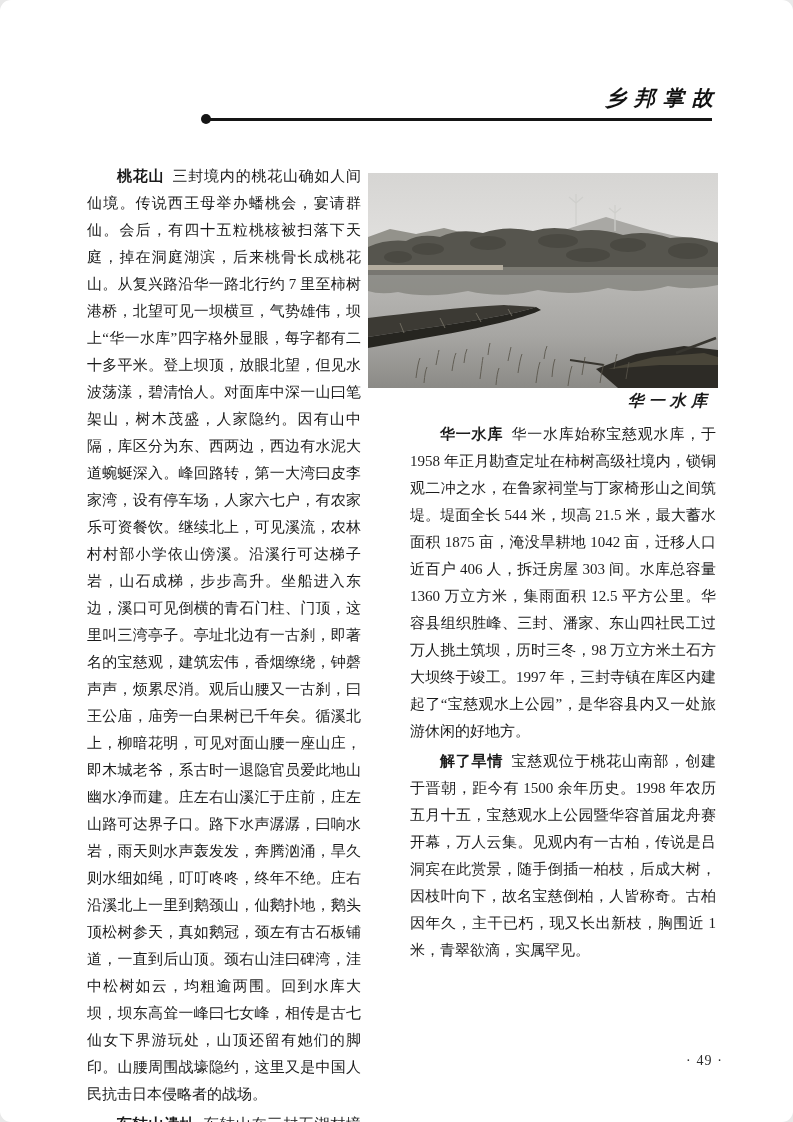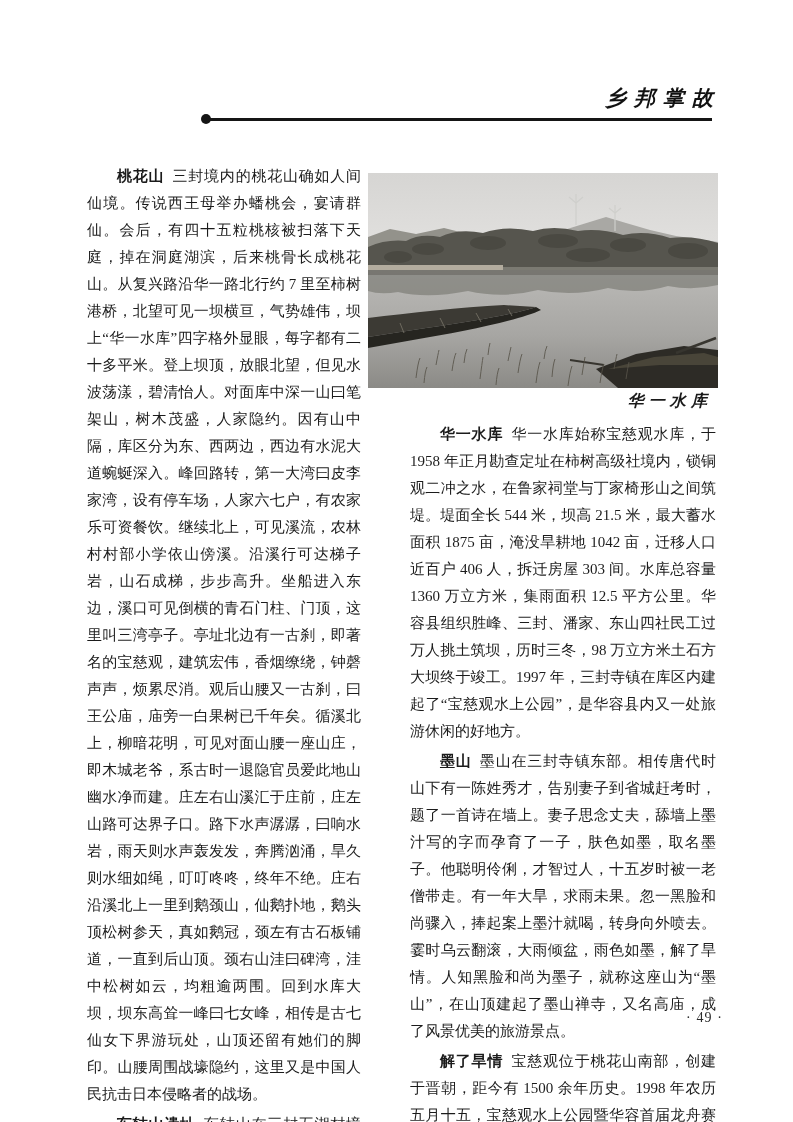--- a/index.html
+++ b/index.html
@@ -1,36 +1,36 @@
 <!DOCTYPE html>
 <html lang="zh"><head>
 <meta charset="utf-8">
 <style>
   html,body{margin:0;padding:0;}
   body{background:#e9e9e9;font-family:"Liberation Serif","DejaVu Serif",serif;}
-  #page{position:relative;width:793px;height:1122px;margin:0 auto;background:#ffffff;overflow:hidden;color:#1c1c1c;}
+  #page{position:relative;width:793px;height:1122px;margin:0 auto;background:#ffffff;overflow:hidden;color:#1c1c1c;border-radius:11px;}
 
   
   .header-title{position:absolute;top:84px;right:72px;font-size:21px;font-weight:700;font-style:italic;letter-spacing:.38em;color:#111;}
   .header-rule{position:absolute;top:118px;left:206px;width:506px;height:2.5px;background:#151515;}
   .header-rule-dot{position:absolute;top:114px;left:201px;width:10px;height:10px;border-radius:50%;background:#151515;}
 
   
   .col{position:absolute;font-size:15px;line-height:27px;text-align:justify;color:#1b1b1b;}
   .col p{margin:2px;text-indent:2em;}
   .col b{font-family:"Liberation Sans","DejaVu Sans",sans-serif;font-weight:700;margin-right:.55em;}
   #left-col{left:85px;top:160px;width:278px;}
   #right-col{left:408px;top:418px;width:310px;}
 
   
   #photo{position:absolute;left:368px;top:173px;width:350px;height:215px;display:block;}
   #photo-caption{position:absolute;left:368px;top:391px;width:344px;text-align:right;font-size:16px;font-style:italic;font-weight:700;letter-spacing:.32em;color:#1a1a1a;}
 
   
-  #page-number{position:absolute;left:686px;top:1010px;font-size:14px;color:#2a2a2a;letter-spacing:.08em;}
+  #page-number{position:absolute;left:686px;top:1053px;font-size:14px;color:#2a2a2a;letter-spacing:.08em;}
 </style>
 </head>
 <body>
 
 <div id="page">
 
   <div class="header-title">乡邦掌故</div>
   <div class="header-rule-dot"></div>
   <div class="header-rule"></div>
 
@@ -129,19 +129,18 @@
         <path d="M176,186 q1,-9 3,-13"></path>
         <path d="M246,196 q2,-11 3,-15"></path>
         <path d="M68,192 q2,-11 3,-15"></path>
         <path d="M120,182 q1,-9 2,-12"></path>
     </g>
   </svg>
   <div id="photo-caption">华一水库</div>
 
   <div class="col" id="right-col">
     <p><b>华一水库</b><span>华一水库始称宝慈观水库，于 1958 年正月勘查定址在柿树高级社境内，锁铜观二冲之水，在鲁家祠堂与丁家椅形山之间筑堤。堤面全长 544 米，坝高 21.5 米，最大蓄水面积 1875 亩，淹没旱耕地 1042 亩，迁移人口近百户 406 人，拆迁房屋 303 间。水库总容量 1360 万立方米，集雨面积 12.5 平方公里。华容县组织胜峰、三封、潘家、东山四社民工过万人挑土筑坝，历时三冬，98 万立方米土石方大坝终于竣工。1997 年，三封寺镇在库区内建起了“宝慈观水上公园”，是华容县内又一处旅游休闲的好地方。</span></p>
-    <p><b>墨山</b><span>墨山在三封寺镇东部。相传唐代时山下有一陈姓秀才，告别妻子到省城赶考时，题了一首诗在墙上。妻子思念丈夫，舔墙上墨汁写的字而孕育了一子，肤色如墨，取名墨子。他聪明伶俐，才智过人，十五岁时被一老僧带走。有一年大旱，求雨未果。忽一黑脸和尚骤入，捧起案上墨汁就喝，转身向外喷去。霎时乌云翻滚，大雨倾盆，雨色如墨，解了旱情。人知黑脸和尚为墨子，就称这座山为“墨山”，在山顶建起了墨山禅寺，又名高庙，成了风景优美的旅游景点。</span></p>
     <p><b>解了旱情</b><span>宝慈观位于桃花山南部，创建于晋朝，距今有 1500 余年历史。1998 年农历五月十五，宝慈观水上公园暨华容首届龙舟赛开幕，万人云集。见观内有一古柏，传说是吕洞宾在此赏景，随手倒插一柏枝，后成大树，因枝叶向下，故名宝慈倒柏，人皆称奇。古柏因年久，主干已朽，现又长出新枝，胸围近 1 米，青翠欲滴，实属罕见。</span></p>
   </div>
 
   <div id="page-number">· 49 ·</div>
 
 </div>
 
 </body></html>

